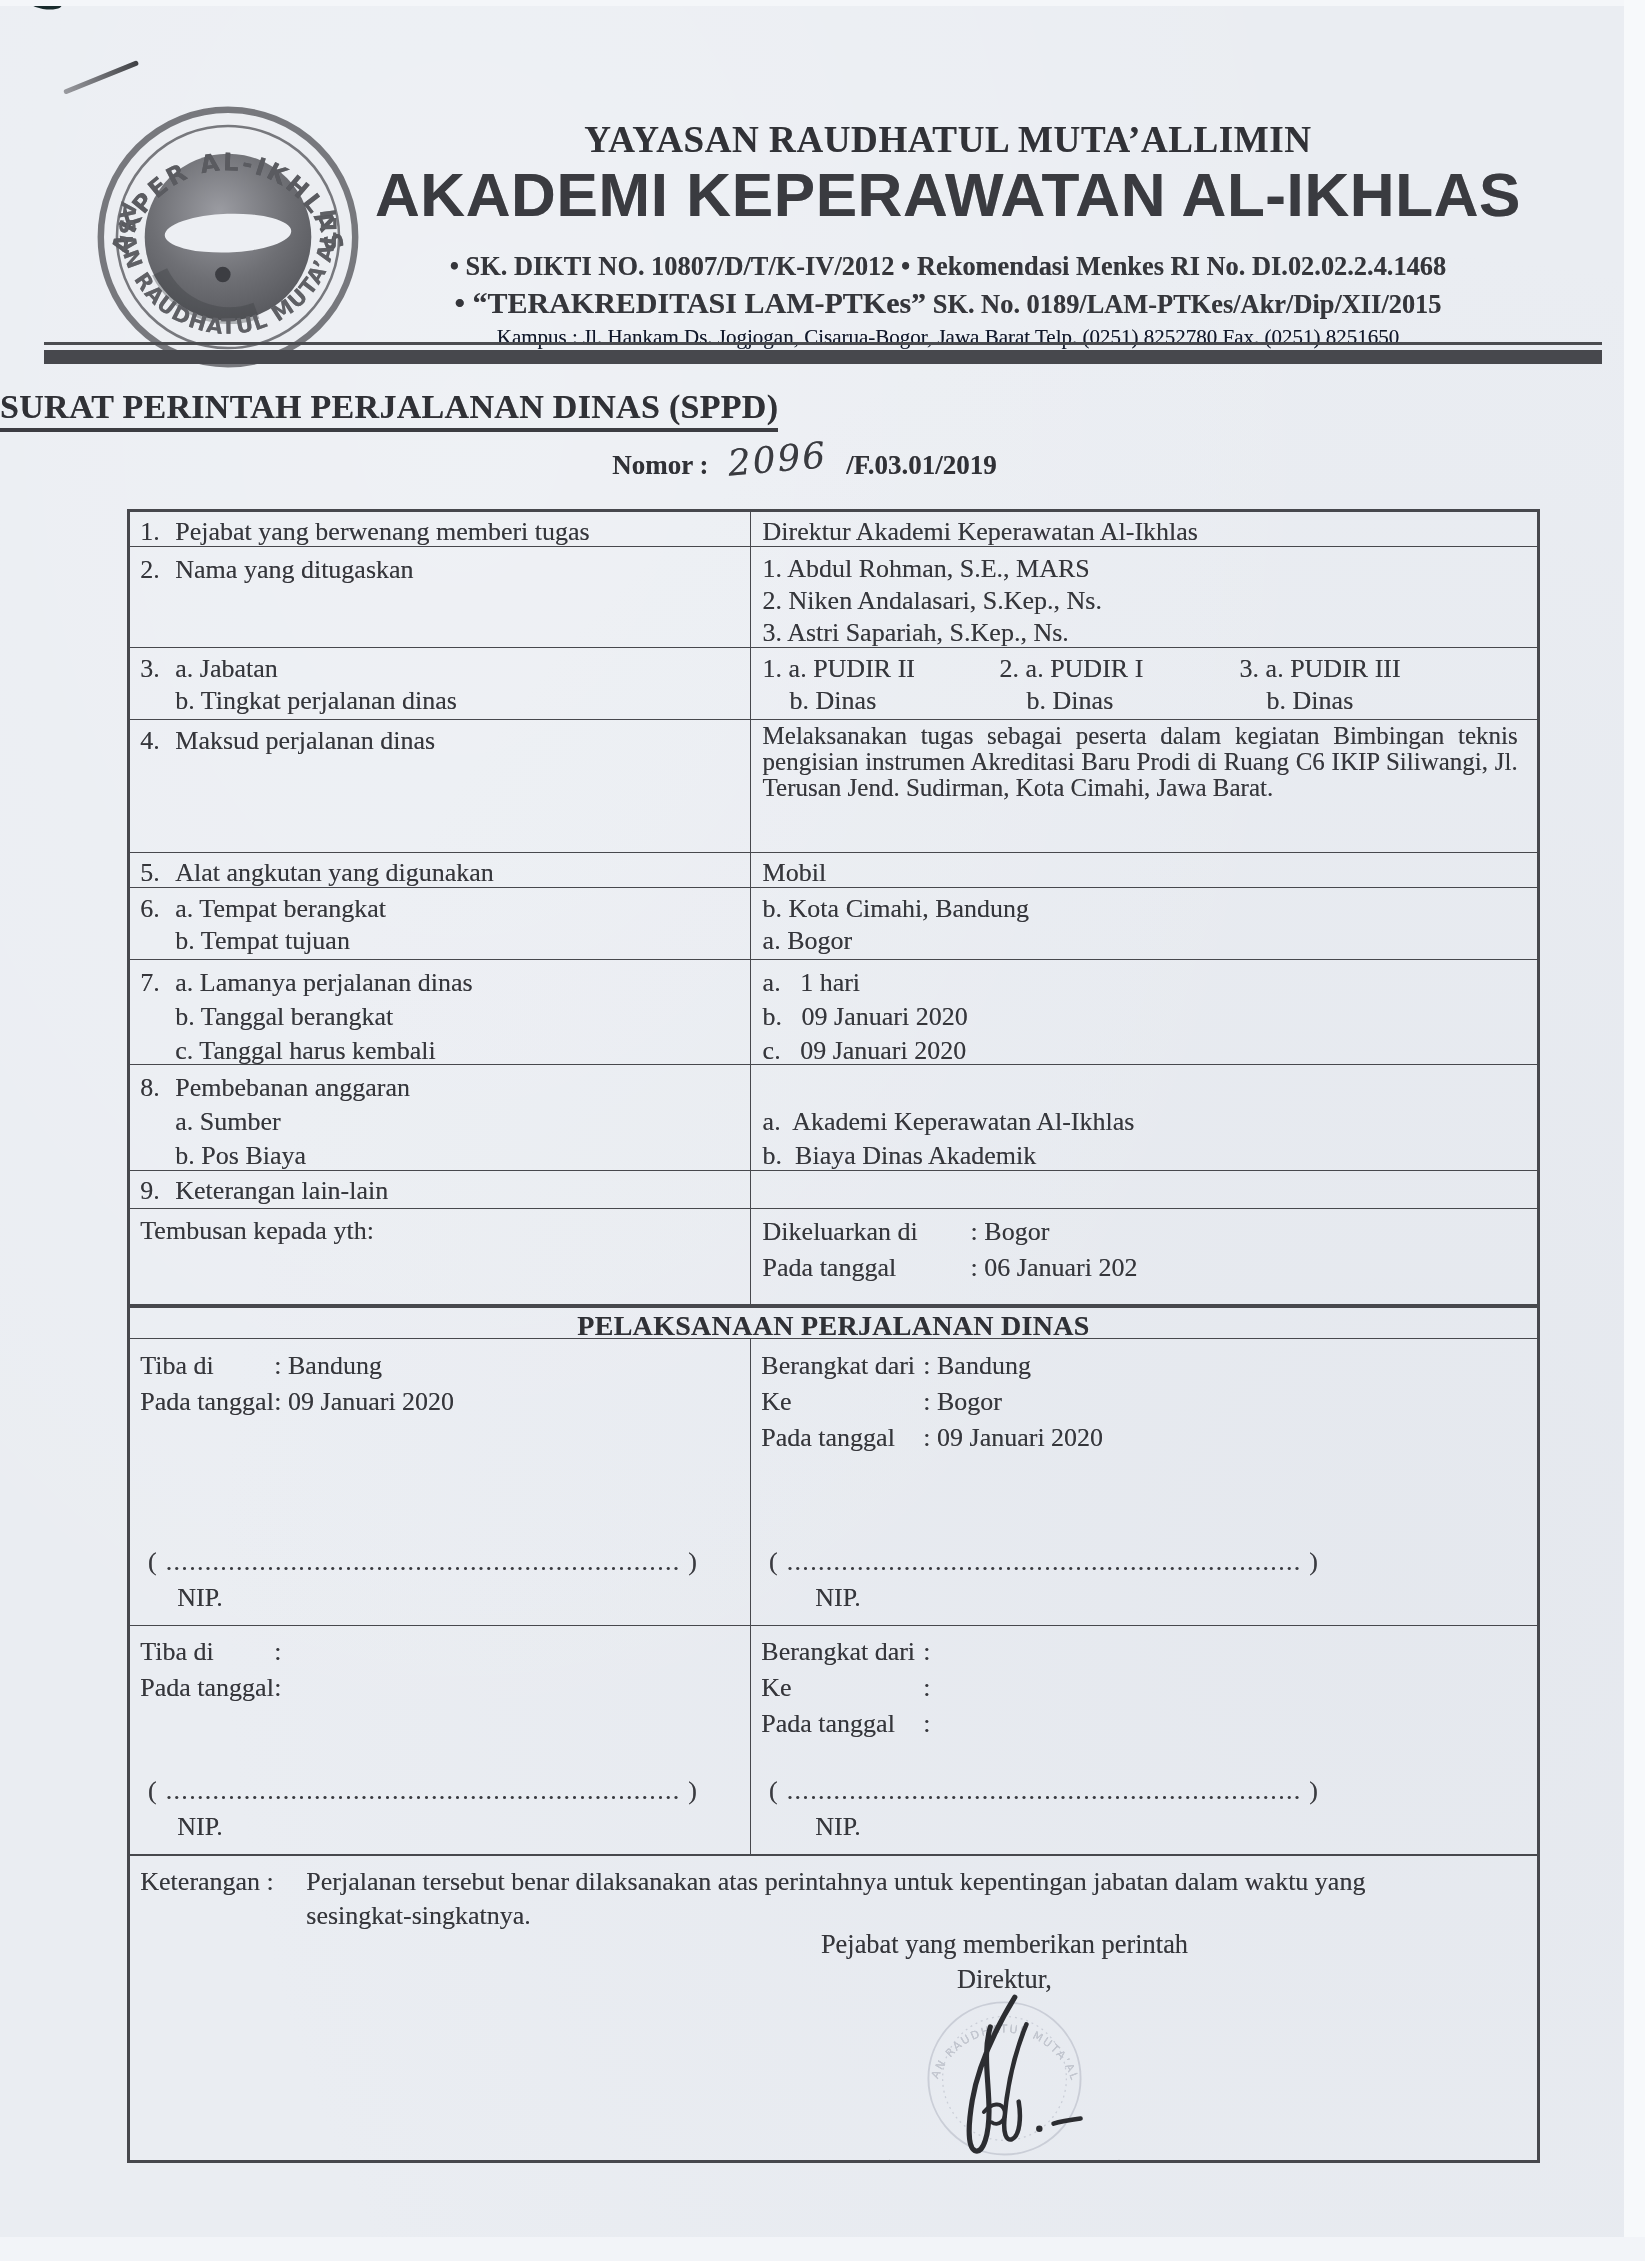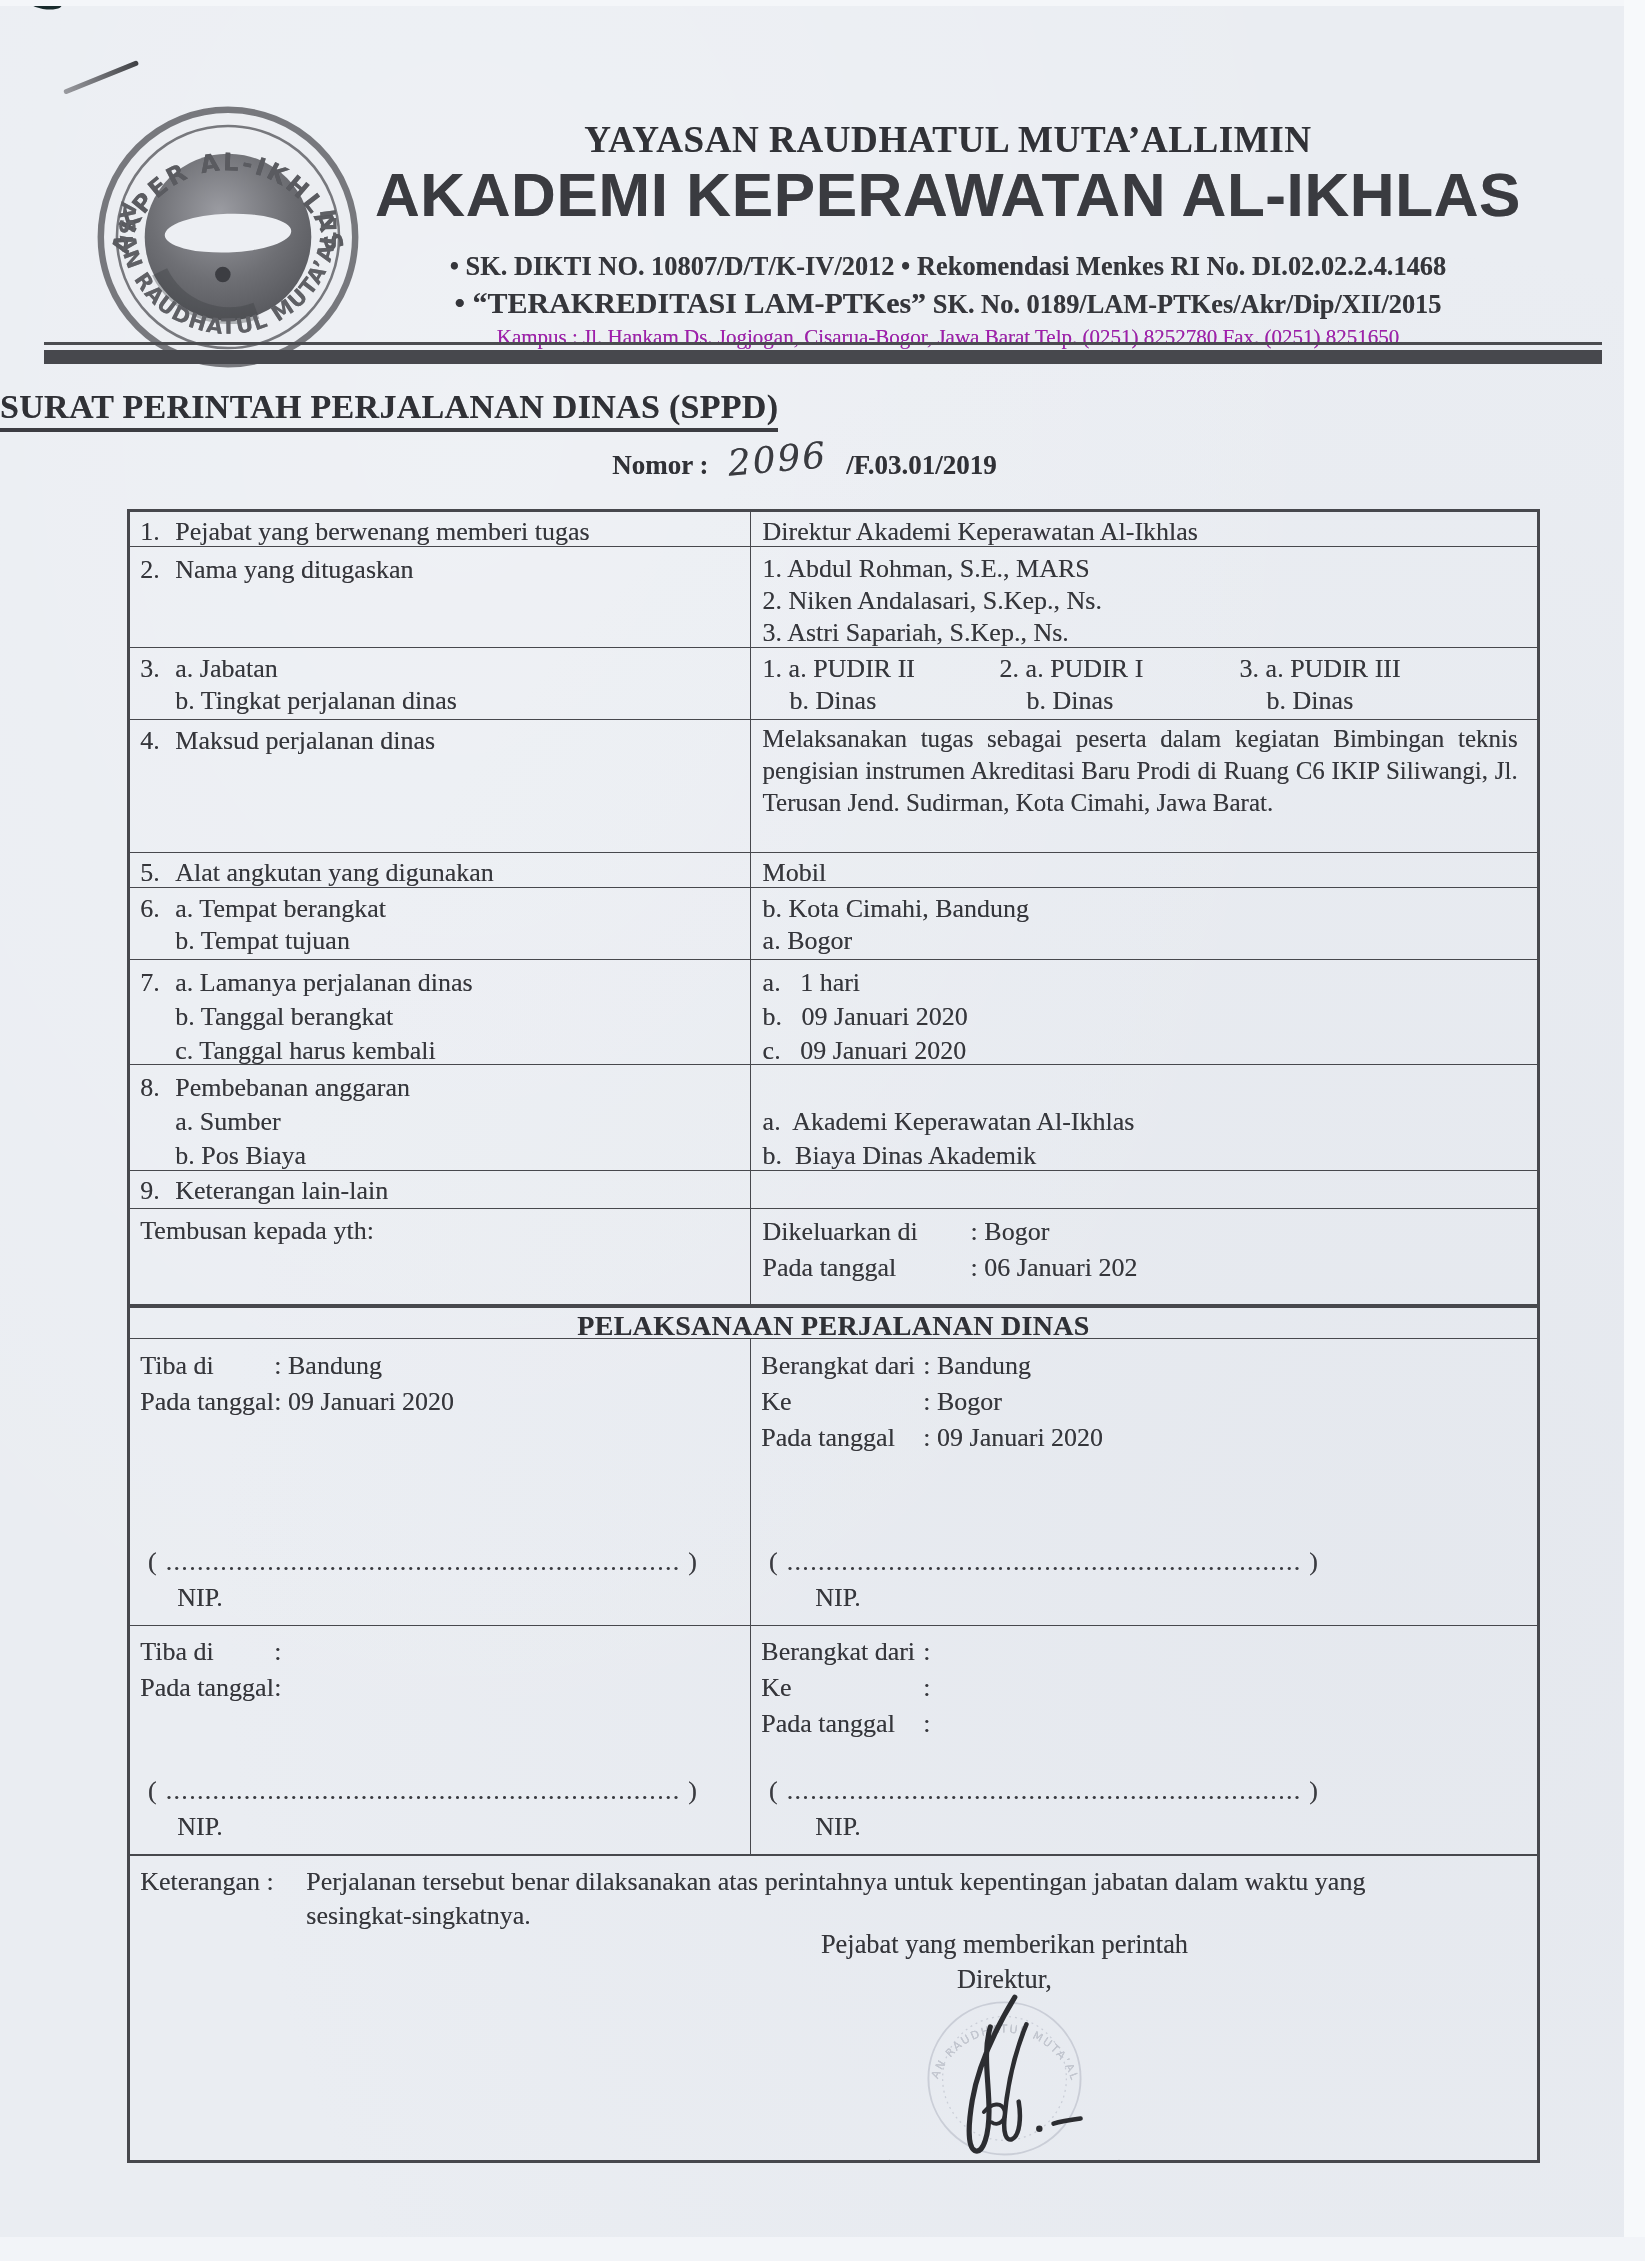--- a/index.html
+++ b/index.html
@@ -23,21 +23,21 @@
 
   
   .logo{position:absolute;left:95px;top:104px;width:266px;height:266px;}
   .header-text{position:absolute;left:303px;right:52px;top:119px;text-align:center;}
   .foundation{font-size:37px;line-height:41px;font-weight:700;letter-spacing:0.6px;color:#313237;}
   .academy{font-family:"Liberation Sans",sans-serif;font-size:62px;line-height:67px;font-weight:700;
     letter-spacing:0.6px;color:#3a3b40;margin-top:1.3px;}
   .sk-line{font-size:26.4px;line-height:31px;font-weight:700;margin-top:23px;color:#35363b;}
   .accred-line{font-size:26.4px;line-height:34px;font-weight:700;margin-top:3.9px;color:#35363b;}
   .accred-bold{font-size:30px;}
-  .campus{font-size:21px;line-height:24.5px;margin-top:3.9px;color:#a21caf;}
+  .campus{font-size:21px;line-height:24.5px;margin-top:3.9px;color:#0f172a;}
   .rule-thin{position:absolute;left:44px;right:43px;top:342px;height:3.2px;background:#4b4c50;}
   .rule-thick{position:absolute;left:44px;right:43px;top:350px;height:13.5px;background:#47484d;}
 
   
   .doc-title-wrap{position:absolute;left:0;width:100%;top:388px;}
   .doc-title{display:inline-block;font-size:34px;font-weight:700;letter-spacing:0.3px;
     border-bottom:4.5px solid #3c3d42;padding-bottom:1.9px;color:#303136;}
   .nomor-line{position:absolute;left:0;width:100%;top:441px;display:flex;justify-content:center;
     align-items:baseline;transform:translateX(-18px);}
   .nomor-label,.nomor-suffix{font-size:27px;font-weight:700;color:#303136;}
@@ -183,21 +183,21 @@
         </div>
       </div>
     </div>
 
     <div class="trow" style="height:133px">
       <div class="lcell" style="padding-top:3.9px">
         <span class="no">4.</span>
         <span class="lbl">Maksud perjalanan dinas</span>
       </div>
       <div class="rcell" style="padding-top:2.6px">
-        <div class="just" style="font-size:25px;line-height:32px">Melaksanakan tugas sebagai peserta dalam kegiatan Bimbingan teknis pengisian instrumen Akreditasi Baru Prodi di Ruang C6 IKIP Siliwangi, Jl. Terusan Jend. Sudirman, Kota Cimahi, Jawa Barat.</div>
+        <div class="just" style="font-size:25px;line-height:26px">Melaksanakan tugas sebagai peserta dalam kegiatan Bimbingan teknis pengisian instrumen Akreditasi Baru Prodi di Ruang C6 IKIP Siliwangi, Jl. Terusan Jend. Sudirman, Kota Cimahi, Jawa Barat.</div>
       </div>
     </div>
 
     <div class="trow" style="height:35px">
       <div class="lcell">
         <span class="no">5.</span>
         <span class="lbl">Alat angkutan yang digunakan</span>
       </div>
       <div class="rcell">
         <span>Mobil</span>

